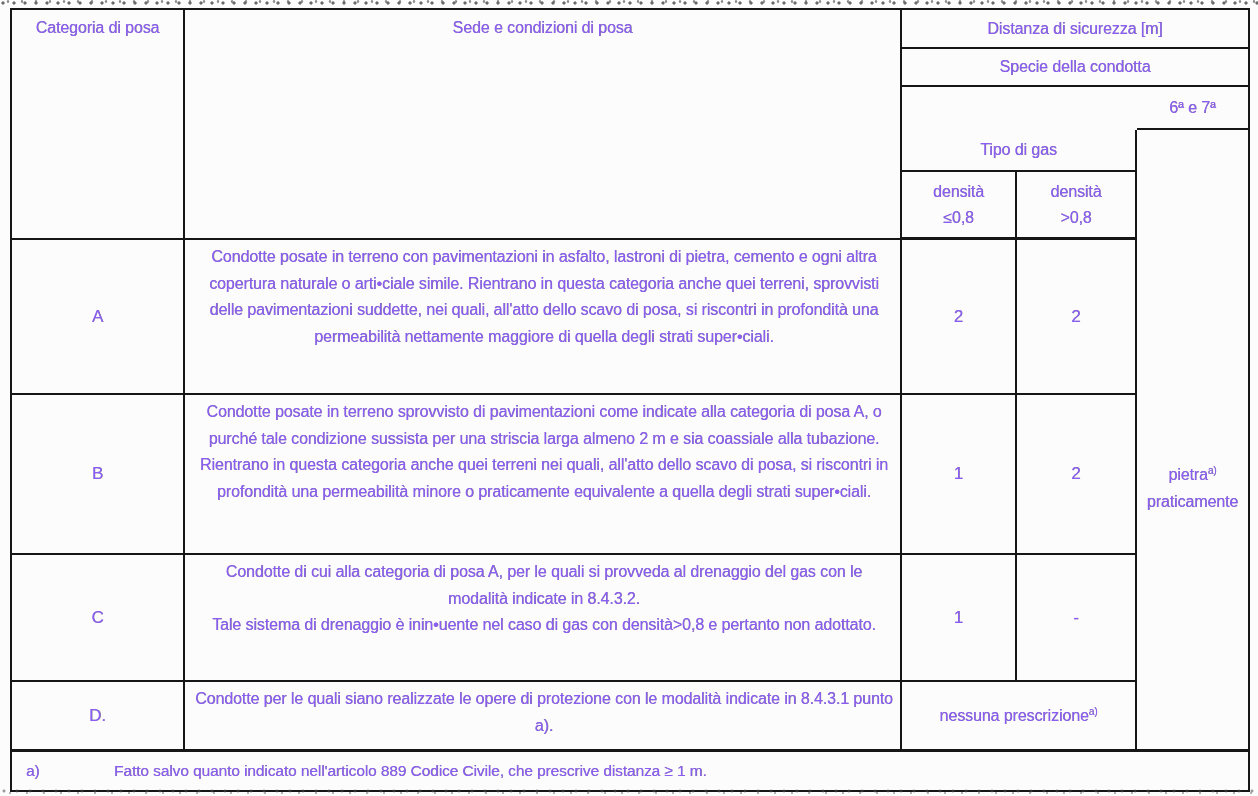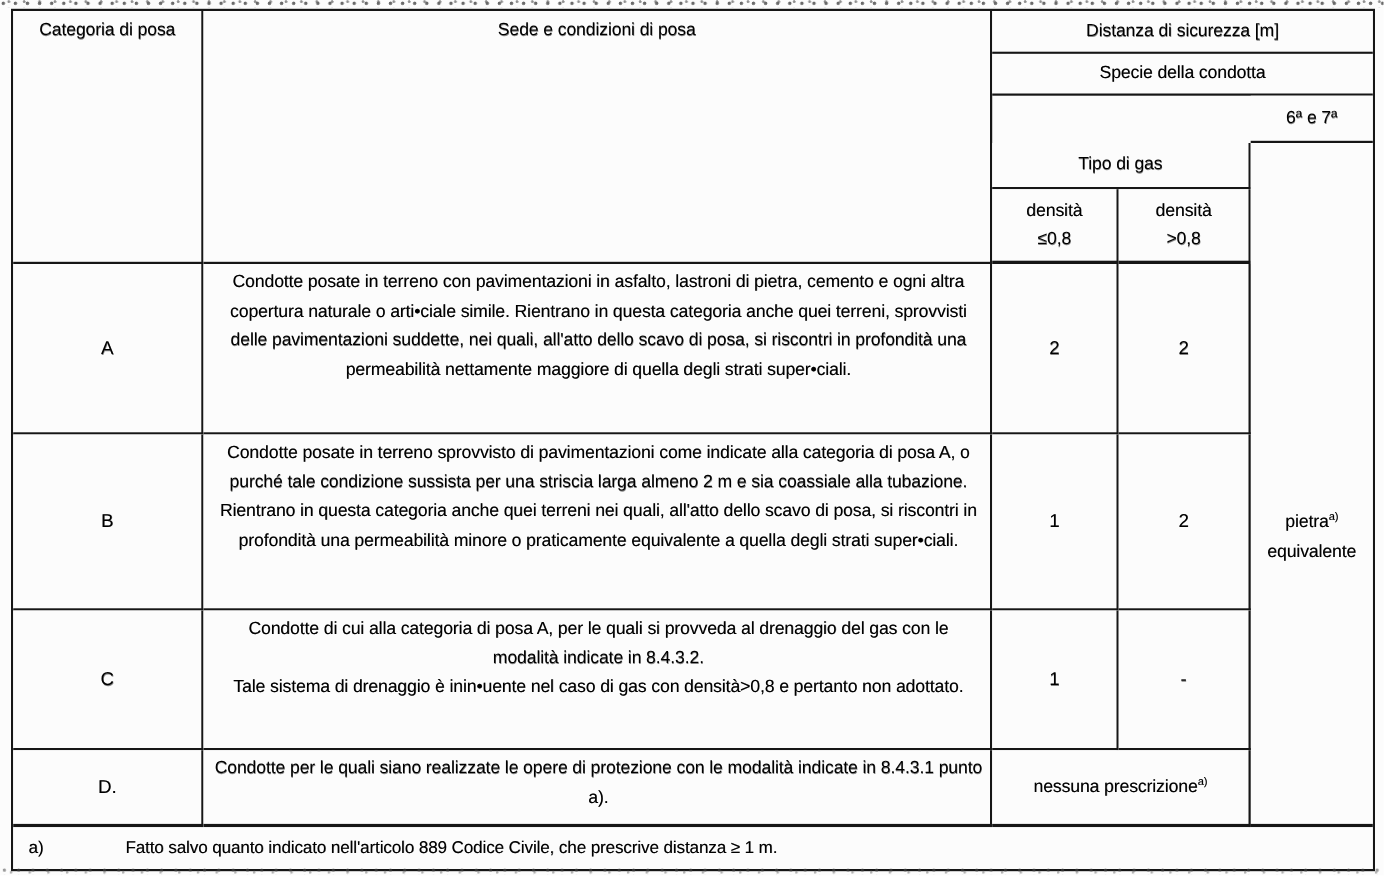--- a/index.html
+++ b/index.html
@@ -2,21 +2,21 @@
 <html lang="it"><head>
 <meta charset="utf-8">
 <style>
   html,body{margin:0;padding:0;background:#ffffff;}
   .page{
     position:relative;
     width:1258px;height:796px;
     background:#fcfcfc;
     overflow:hidden;
     font-family:"Liberation Sans", sans-serif;
-    color:#000000;
+    color:#8b5cf6;
   }
   
   .noise{position:absolute;left:0;width:100%;pointer-events:none;}
   .noise-top{
     top:0;height:7px;opacity:.75;
     background-image:
       radial-gradient(circle at 3px 3px, #3a3a3a 1.3px, transparent 1.9px),
       radial-gradient(circle at 8px 1.5px, #6b6b6b 1px, transparent 1.6px);
     background-size:11px 7px, 14px 7px;
   }
@@ -113,21 +113,21 @@
     <div class="c dgt mid densita bb3">
       <div>
         <div>densità</div>
         <div>&gt;0,8</div>
       </div>
     </div>
 
     <div class="c c67m mid noR bb3">
       <div class="c67inner">
         <div><span>pietra</span><sup>a)</sup></div>
-        <div>equivalente</div>
+        <div>praticamente</div>
       </div>
     </div>
 
     <div class="c ra1 mid letter">A</div>
     <div class="c ra2 desc">Condotte posate in terreno con pavimentazioni in asfalto, lastroni di pietra, cemento e ogni altra copertura naturale o arti•ciale simile. Rientrano in questa categoria anche quei terreni, sprovvisti delle pavimentazioni suddette, nei quali, all'atto dello scavo di posa, si riscontri in profondità una permeabilità nettamente maggiore di quella degli strati super•ciali.</div>
     <div class="c ra3 mid val">2</div>
     <div class="c ra4 mid val">2</div>
 
     <div class="c rb1 mid letter">B</div>
     <div class="c rb2 desc">Condotte posate in terreno sprovvisto di pavimentazioni come indicate alla categoria di posa A, o purché tale condizione sussista per una striscia larga almeno 2 m e sia coassiale alla tubazione. Rientrano in questa categoria anche quei terreni nei quali, all'atto dello scavo di posa, si riscontri in profondità una permeabilità minore o praticamente equivalente a quella degli strati super•ciali.</div>

